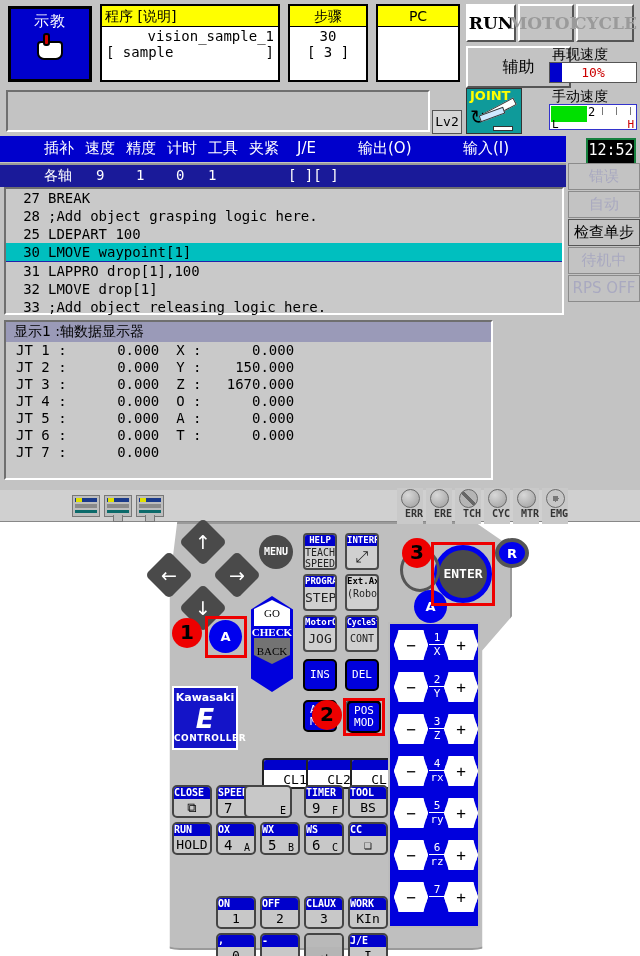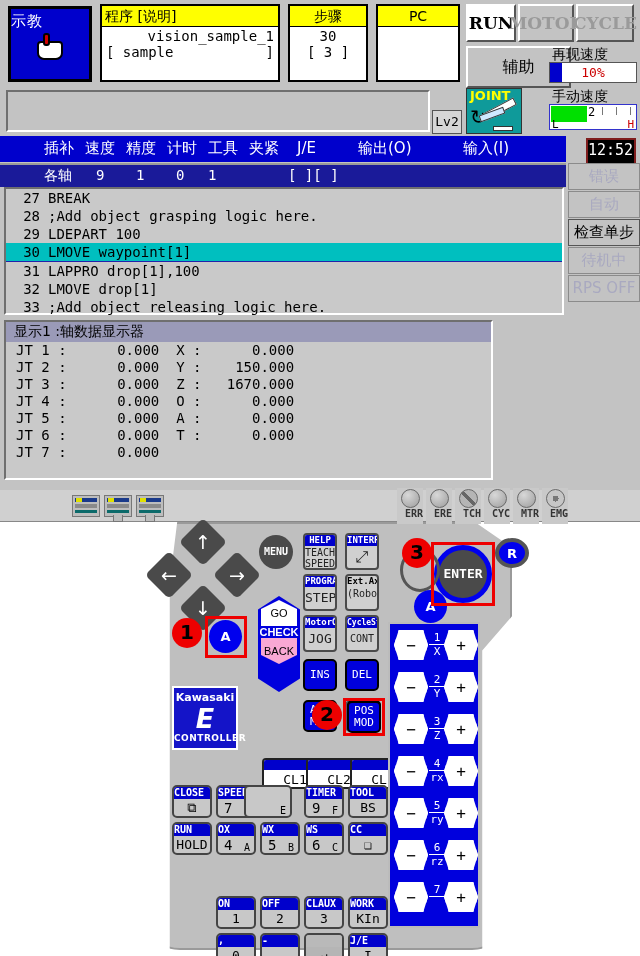--- a/index.html
+++ b/index.html
@@ -11,21 +11,21 @@
     overflow:hidden;
   }
   .mono { font-family:"DejaVu Sans Mono", monospace; }
 
   
   #screen { position:absolute; left:0; top:0; width:640px; height:490px; background:#c3c3c3; }
 
   
   #teachPanel { position:absolute; left:8px; top:6px; width:84px; height:76px;
     background:#0000cc; border:3px solid #000; }
-  #teachPanel .tLabel { color:#fff; font-size:15px; text-align:left; margin-top:3px; letter-spacing:1px;}
+  #teachPanel .tLabel { color:#fff; font-size:15px; text-align:center; margin-top:3px; letter-spacing:1px;}
   .handicon { width:34px; height:28px; margin:2px auto 0; position:relative; }
   .handicon .palm { position:absolute; left:4px; top:8px; width:26px; height:19px; background:#fff; border:2px solid #000; border-radius:4px 4px 7px 7px; }
   .handicon .fing { position:absolute; left:10px; top:0px; width:7px; height:13px; background:#d00000; border:2px solid #000; border-radius:3px; }
 
   
   #progBox { position:absolute; left:100px; top:4px; width:180px; height:78px; background:#fff; border:2px solid #000; }
   #progBox .hdr { background:#ffff00; font-size:14px; padding:0 3px; height:21px; line-height:20px; border-bottom:1px solid #000;}
   #progBox .l1 { font-size:14px; text-align:right; padding:1px 4px 0 0; }
   #progBox .l2 { font-size:14px; padding:0 4px; display:flex; justify-content:space-between; }
 
@@ -91,22 +91,22 @@
 
   
   #dispPanel { position:absolute; left:4px; top:320px; width:489px; height:160px; background:#c9c9c9;
     border:2px solid; border-color:#6f6f6f #fff #fff #6f6f6f; }
   #dispPanel .dhdr { background:#9a9ab8; font-size:14px; height:20px; line-height:19px; padding-left:8px; color:#000; }
   .jtRow { font-family:"DejaVu Sans Mono", monospace; font-size:14px; line-height:17px; white-space:pre; padding-left:10px;}
 
   
   #rStat { position:absolute; left:566px; top:136px; width:74px; height:180px; background:#c3c3c3; }
   #clock { position:absolute; left:586px; top:138px; width:50px; height:36px; background:#000;
-    color:#fff; font-family:"DejaVu Sans Mono", monospace; font-size:15px; line-height:20px;
-    border:2px solid #7f1d1d; }
+    color:#fff; font-family:"DejaVu Sans Mono", monospace; font-size:15px; text-align:center; line-height:20px;
+    border:2px solid #15803d; }
   .stItem { position:absolute; left:568px; width:72px; height:27px; background:#c3c3c3;
     border:1px solid #8b8b8b; font-size:15px; text-align:center; line-height:25px; color:#a9a9c0; }
   .stItem.on { color:#000; border-color:#555; }
 
   
   #pendArea { position:absolute; left:0; top:490px; width:640px; height:466px; background:#fff; }
   #topStrip { position:absolute; left:0; top:0; width:640px; height:32px; background:#d0d0d0; border-bottom:1px solid #888;}
   .connIco { position:absolute; top:5px; width:28px; height:22px; background:#bdbdbd; border:1px solid #777; }
   .connIco .b1 { position:absolute; left:2px; top:2px; width:22px; height:4px; background:#1a3a8a; }
   .connIco .b2 { position:absolute; left:3px; top:2px; width:6px; height:4px; background:#e0e000; }
@@ -137,26 +137,26 @@
   .fkey { position:absolute; width:34px; height:37px; background:#d0d0d0; border:2px solid #4a4a4a; border-radius:4px;
     overflow:hidden; }
   .fkey .top { background:#0000cc; color:#fff; font-size:9px; text-align:center; line-height:11px; height:11px; font-family:"DejaVu Sans Mono", monospace; font-weight:bold;}
   .fkey .top.plain { background:transparent; color:#000; }
   .fkey .bot { font-size:10px; text-align:center; color:#222; line-height:11px; padding-top:1px; font-family:"DejaVu Sans Mono", monospace;}
 
   .bluekey { position:absolute; width:34px; height:32px; background:#0000dd; border:2px solid #000;
      border-radius:5px; color:#fff; font-size:11px; text-align:center; font-family:"DejaVu Sans Mono", monospace;
      display:flex; flex-direction:column; align-items:center; justify-content:center; line-height:12px; }
 
-  #gobackBtn { position:absolute; left:258px; top:596px; width:42px; height:96px; background:#0000dd;
+  #gobackBtn { position:absolute; left:251px; top:596px; width:42px; height:96px; background:#0000dd;
      clip-path: polygon(50% 0, 100% 14%, 100% 86%, 50% 100%, 0 86%, 0 14%);
-     color:#fff; font-family:Liberation Sans, sans-serif; font-size:12px; text-align:center; }
+     color:#fff; font-family:Liberation Serif, serif; font-size:12px; text-align:center; }
   #gobackBtn .w { background:#fff; color:#000; margin:4px 3px 0; height:26px; font-size:12px; line-height:26px;
     clip-path: polygon(50% 0, 100% 35%, 100% 100%, 0 100%, 0 35%); position:relative;}
-  #gobackBtn .w2 { background:#f9a8d4; color:#000; margin:0 3px 4px; height:26px; font-size:12px; line-height:26px;
+  #gobackBtn .w2 { background:#737373; color:#000; margin:0 3px 4px; height:26px; font-size:12px; line-height:26px;
     clip-path: polygon(0 0, 100% 0, 100% 65%, 50% 100%, 0 65%); }
   #gobackBtn .lbl { font-size:11px; line-height:12px; font-weight:bold; }
 
   .numkey { position:absolute; width:40px; height:33px; background:#c8c8c8; border:2px solid #444; border-radius:5px; overflow:hidden;}
   .numkey .t { background:#0000cc; color:#fff; font-size:10px; text-align:left; line-height:12px; height:12px; font-family:"DejaVu Sans Mono", monospace; font-weight:bold;}
   .numkey .b { position:relative; height:17px; font-family:"DejaVu Sans Mono", monospace; }
   .numkey .b .m { position:absolute; left:6px; top:1px; font-size:14px; }
   .numkey .b .s { position:absolute; right:4px; bottom:0px; font-size:10px; }
   .numkey .b .c { text-align:center; font-size:13px; line-height:17px; }
 
@@ -281,21 +281,21 @@
     <div class="si" style="left:96px">9</div>
     <div class="si" style="left:136px">1</div>
     <div class="si" style="left:176px">0</div>
     <div class="si" style="left:208px">1</div>
     <div class="si" style="left:288px">[            ][            ]</div>
   </div>
 
   <div id="codeBox">
       <div class="codeLine"><span class="ln">27</span><span>BREAK</span></div>
       <div class="codeLine"><span class="ln">28</span><span>;Add object grasping logic here.</span></div>
-      <div class="codeLine"><span class="ln">29</span><span>LDEPART 100</span></div>
+      <div class="codeLine"><span class="ln">25</span><span>LDEPART 100</span></div>
       <div class="codeLine sel"><span class="ln">30</span><span>LMOVE waypoint[1]</span></div>
       <div class="codeLine"><span class="ln">31</span><span>LAPPRO drop[1],100</span></div>
       <div class="codeLine"><span class="ln">32</span><span>LMOVE drop[1]</span></div>
       <div class="codeLine"><span class="ln">33</span><span>;Add object releasing logic here.</span></div>
     </div>
 
   <div id="dispPanel">
     <div class="dhdr">显示1 :轴数据显示器</div>
     <div id="jtRows">
         <div class="jtRow">JT 1 :      0.000  X :      0.000</div>

